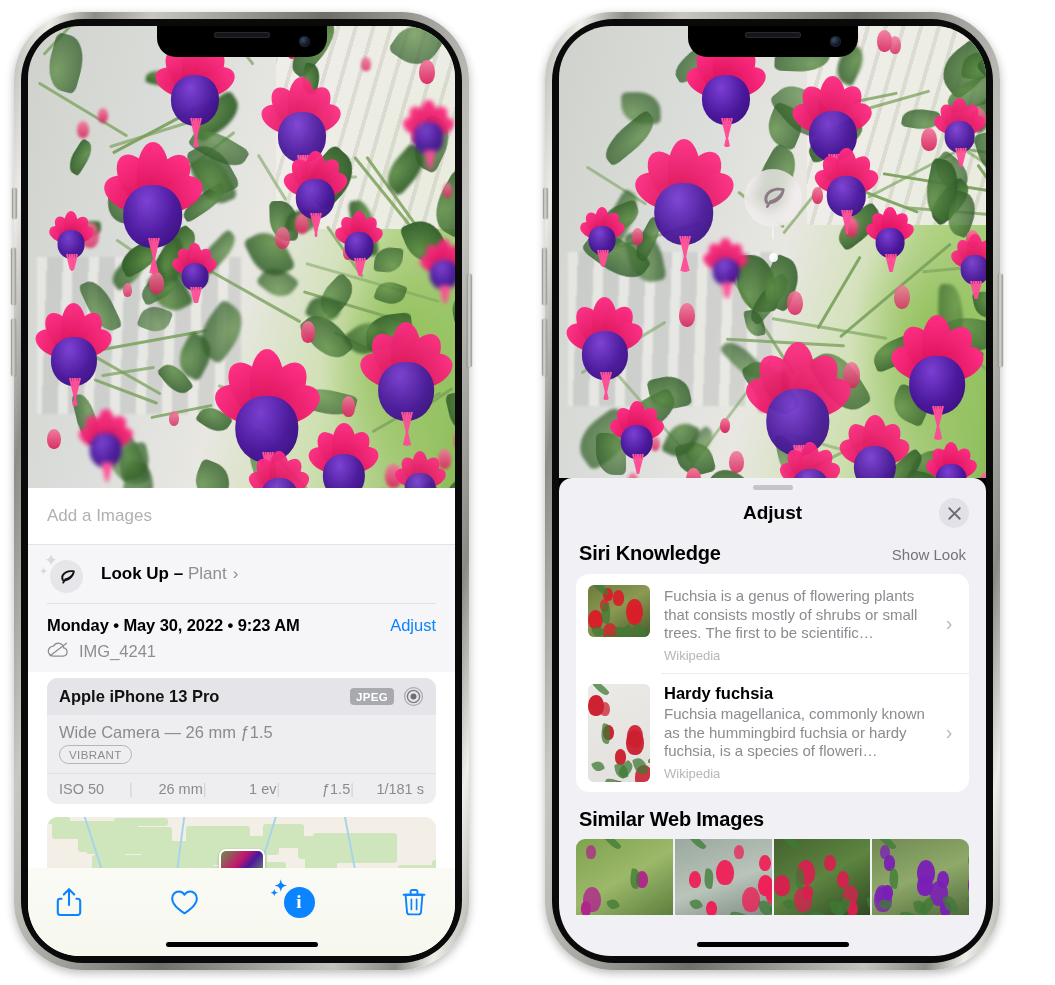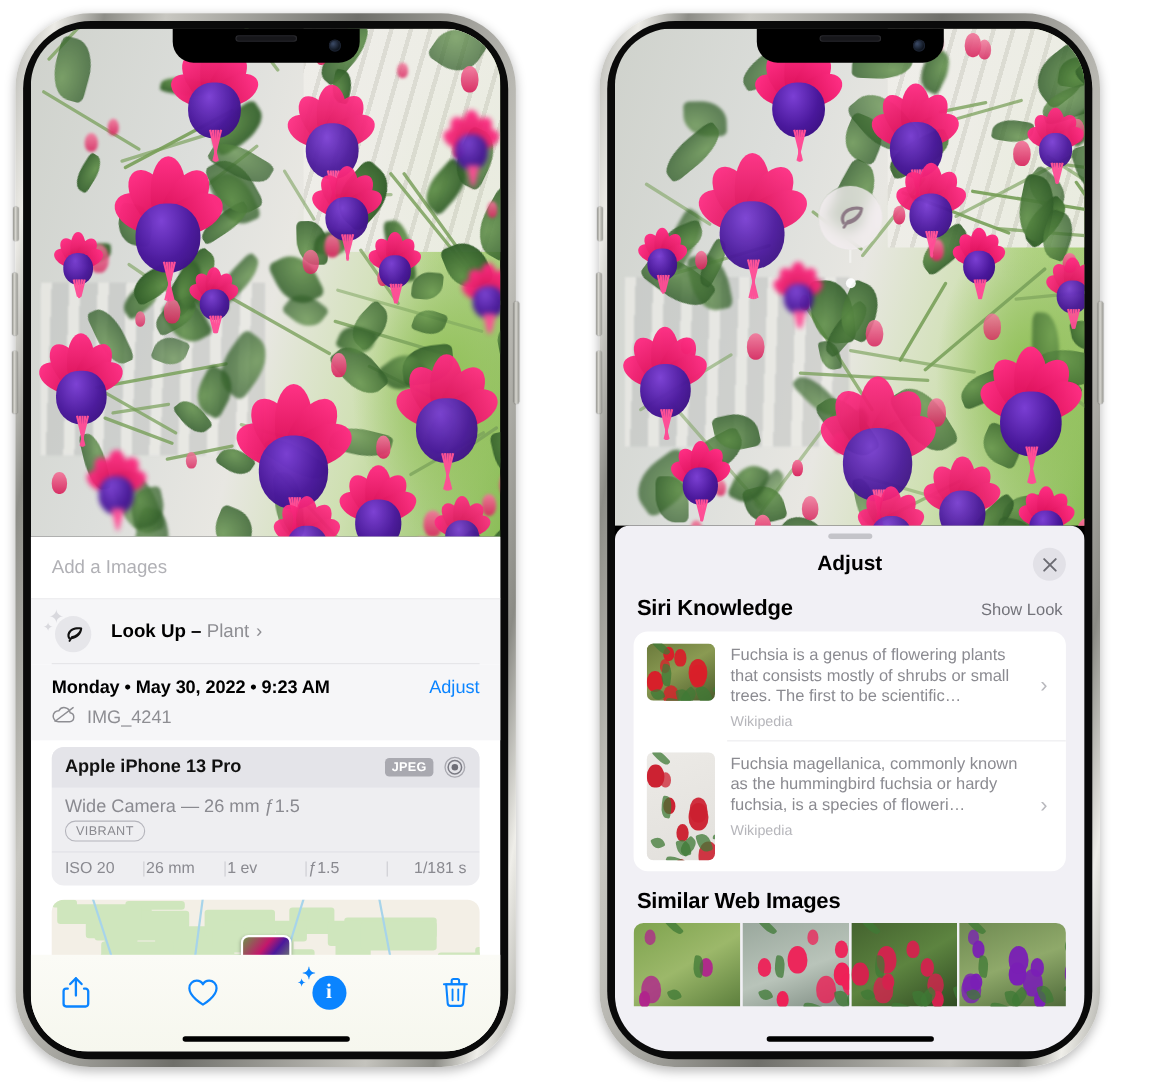--- a/index.html
+++ b/index.html
@@ -161,21 +161,21 @@
   .meta-l2 { display: flex; align-items: center; justify-content: space-between; margin-top: 3px; }
   .meta-l2 .l2 { font-size: 16.5px; color: #8a8a90; }
   .vibrant {
     border: 1px solid #b4b4bb; color: #8a8a90; font-size: 11.5px;
     padding: 2.5px 9px; border-radius: 10px; letter-spacing: .4px;
   }
   .meta-foot {
     display: flex; align-items: center; border-top: 1px solid #e0e0e5;
     padding: 7px 12px; font-size: 14.5px; color: #8a8a90;
   }
-  .meta-foot .cell { flex: 1; text-align: left; }
+  .meta-foot .cell { flex: 1; text-align: right; }
   .meta-foot .cell:first-child { text-align: left; }
   .meta-foot .cell:last-child { text-align: right; }
   .meta-foot .sep { color: #d2d2d7; }
 
   .map-card {
     margin: 13px 19px 0; height: 58px; border-radius: 11px 11px 0 0;
     overflow: hidden; position: relative;
     background: #f3efe6;
   }
   .map-card .patch { position: absolute; background: #cfe6bd; border-radius: 3px; }
@@ -822,21 +822,21 @@
               </span>
             </span>
           </div>
           <div class="meta-body">
             <div class="l1">Wide Camera — 26 mm ƒ1.5</div>
             <div class="meta-l2">
               <span class="vibrant">VIBRANT</span>
             </div>
           </div>
           <div class="meta-foot">
-            <span class="cell">ISO 20</span>
+            <span class="cell">ISO 50</span>
             <span class="sep">|</span>
             <span class="cell">26 mm</span>
             <span class="sep">|</span>
             <span class="cell">1 ev</span>
             <span class="sep">|</span>
             <span class="cell">ƒ1.5</span>
             <span class="sep">|</span>
             <span class="cell">1/181 s</span>
           </div>
         </div>
@@ -1519,20 +1519,21 @@
                 <div style="position:absolute;left:29.355289127448486px;top:80.58539177484272px;width:17.087040423393773px;height:10.522237744113227px;
       border-radius:60% 15% 60% 15%;background:#3f7a35;opacity:.75;transform:rotate(316.224565620505deg)"></div>
                 <div style="position:absolute;left:4.463346283431747px;top:0.7520861576699645px;width:18.140216128898828px;height:6.895739969553688px;
       border-radius:60% 15% 60% 15%;background:#3f7a35;opacity:.75;transform:rotate(45.91162196633377deg)"></div>
                 <div style="position:absolute;left:17.466084801479155px;top:96.26753511475181px;width:18.39184625468988px;height:5.514898640929459px;
       border-radius:60% 15% 60% 15%;background:#3f7a35;opacity:.75;transform:rotate(200.2987298015796deg)"></div>
                 <div style="position:absolute;left:26.357736456215207px;top:81.081690379885px;width:14.989594805818342px;height:11.767833445428096px;
       border-radius:60% 15% 60% 15%;background:#3f7a35;opacity:.75;transform:rotate(77.89677615408436deg)"></div>
               </div>
             <div class="kn-body">
+              <div class="kn-title">Hardy fuchsia</div>
               <div class="kn-desc">Fuchsia magellanica, commonly known as the hummingbird fuchsia or hardy fuchsia, is a species of floweri…</div>
               <div class="kn-src">Wikipedia</div>
             </div>
             <div class="kn-chev">›</div>
           </div>
         </div>
 
         <div class="web-head">Similar Web Images</div>
         <div class="web-strip" id="web-strip">
             <div class="web-thumb">

